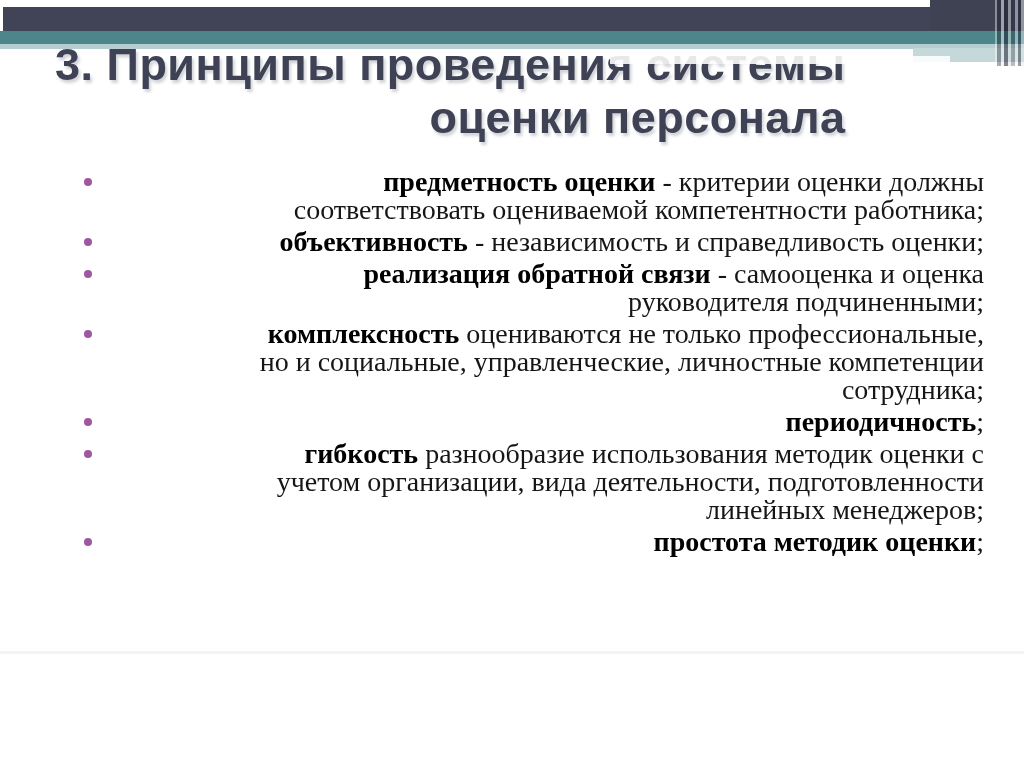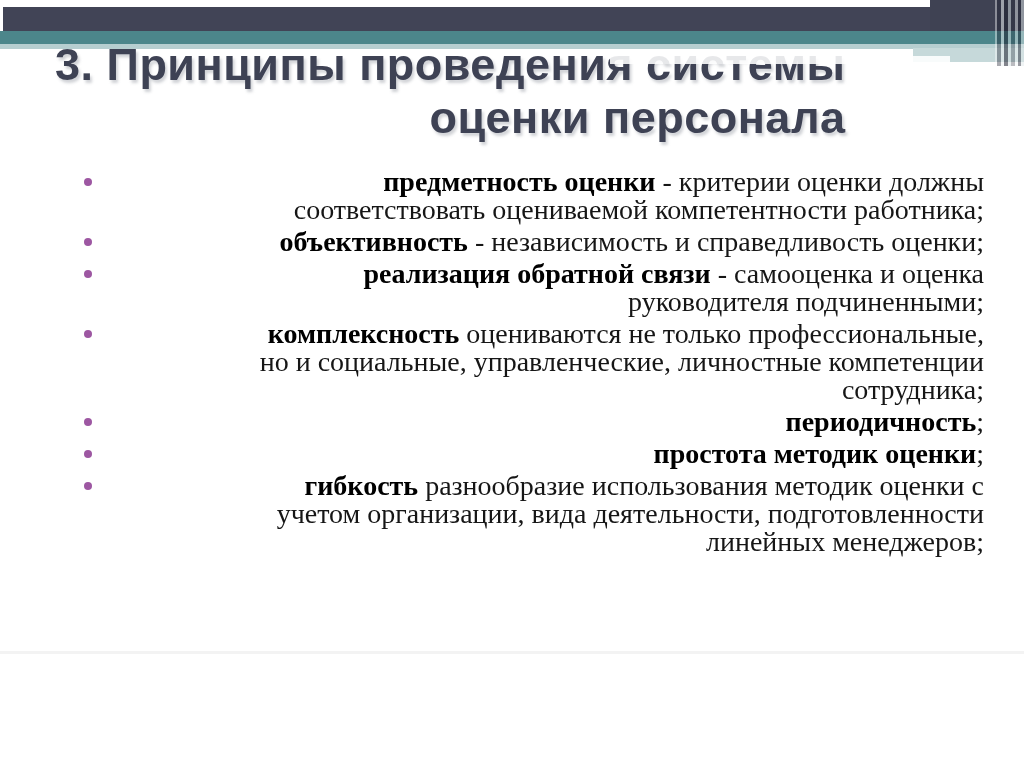--- a/index.html
+++ b/index.html
@@ -94,25 +94,25 @@
       <span class="dot"></span><span class="term">комплексность</span><span class="desc">  оцениваются не только профессиональные,
 но  и социальные, управленческие, личностные компетенции
 сотрудника;</span>
     </li>
 
     <li>
       <span class="dot"></span><span class="term">периодичность</span><span class="desc">;</span>
     </li>
 
     <li>
-      <span class="dot"></span><span class="term">простота методик оценки</span><span class="desc">;</span>
+      <span class="dot"></span><span class="term">гибкость</span><span class="desc">  разнообразие использования методик оценки с
+учетом организации, вида деятельности, подготовленности
+линейных менеджеров;</span>
     </li>
 
     <li>
-      <span class="dot"></span><span class="term">гибкость</span><span class="desc">  разнообразие использования методик оценки с
-учетом организации, вида деятельности, подготовленности
-линейных менеджеров;</span>
+      <span class="dot"></span><span class="term">простота методик оценки</span><span class="desc">;</span>
     </li>
 
   </ul>
 
   <div class="bottom-edge"></div>
 </div>
 
 </body></html>

